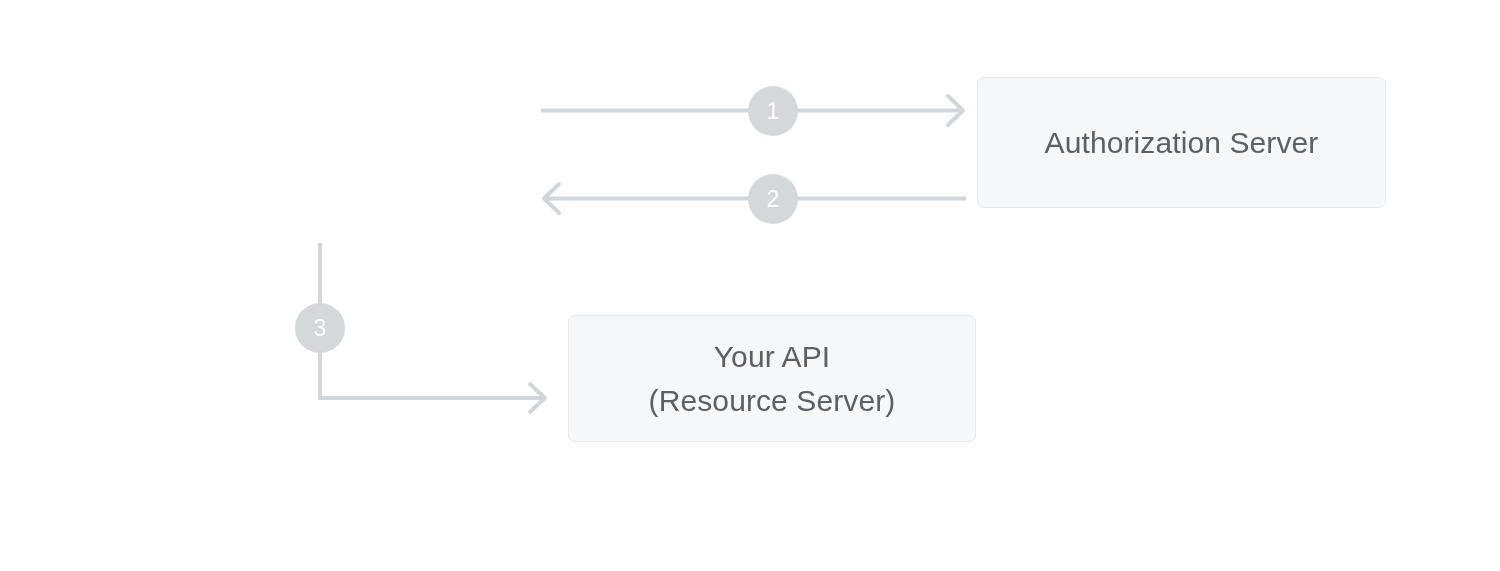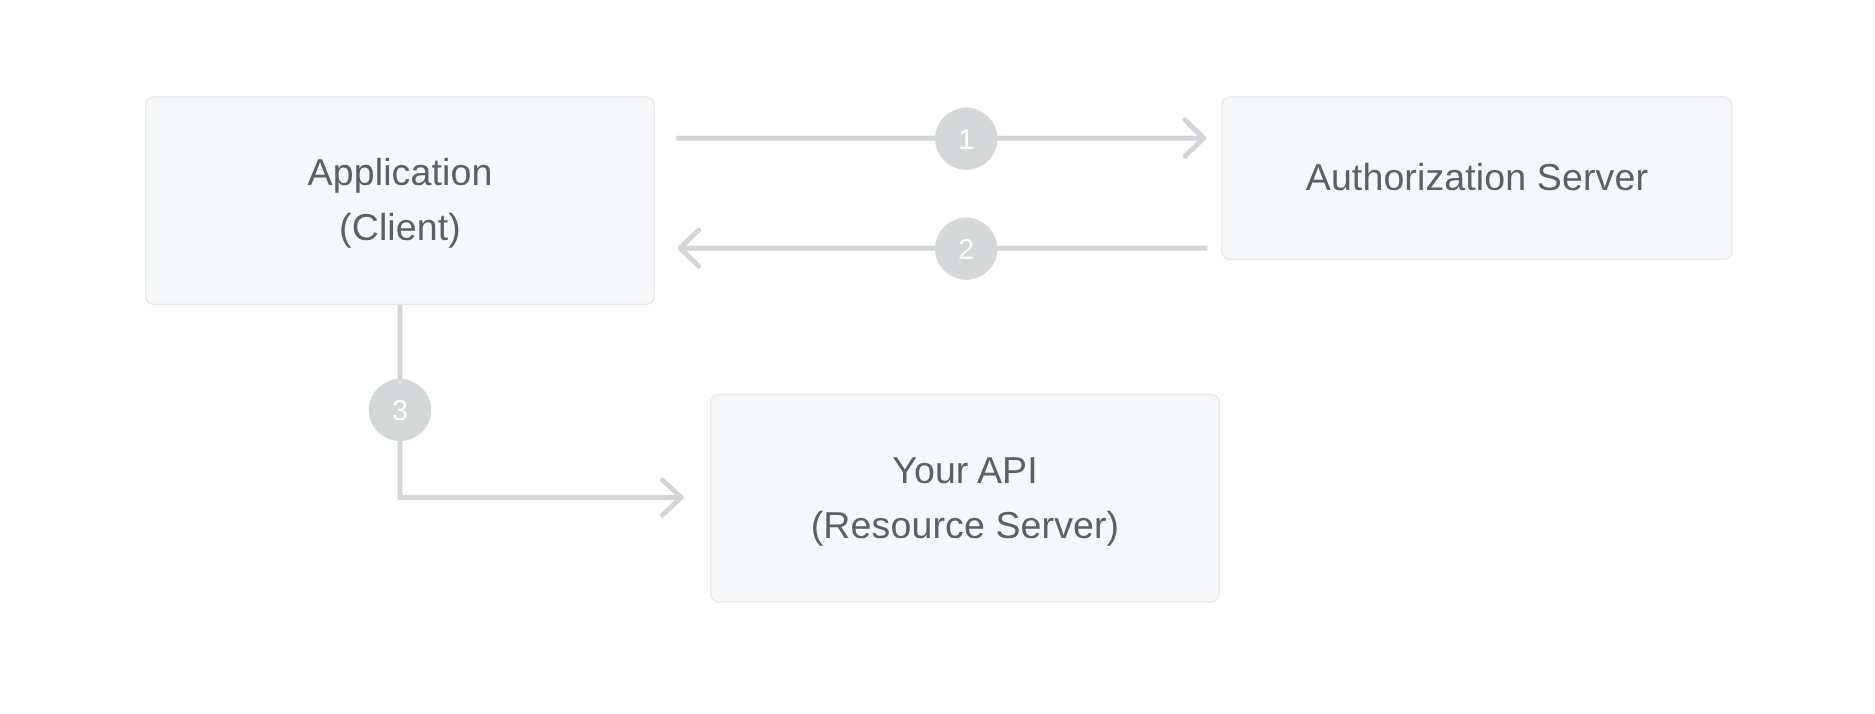--- a/index.html
+++ b/index.html
@@ -50,21 +50,21 @@
   #node-auth-server {
     left: 977px;
     top: 77px;
     width: 409px;
     height: 131px;
   }
   #node-your-api {
     left: 568px;
     top: 315px;
     width: 408px;
-    height: 167px;
+    height: 127px;
   }
 
   
   #connectors {
     position: absolute;
     left: 0;
     top: 0;
     width: 1500px;
     height: 571px;
     pointer-events: none;
@@ -120,24 +120,20 @@
       <line class="conn-line" x1="545" y1="198.5" x2="966" y2="198.5"></line>
       <polyline class="conn-head" points="559,184 544,198.5 559,213"></polyline>
     </g>
 
     <g>
       <polyline class="conn-line" points="320,243 320,398 544,398"></polyline>
       <polyline class="conn-head" points="530,384 545,398 530,412"></polyline>
     </g>
   </svg>
 
-  <div class="node" id="node-application">
-    <span class="node-label">Application
-(Client)</span>
-  </div>
 
   <div class="node" id="node-auth-server">
     <span class="node-label">Authorization Server</span>
   </div>
 
   <div class="node" id="node-your-api">
     <span class="node-label">Your API
 (Resource Server)</span>
   </div>
 

